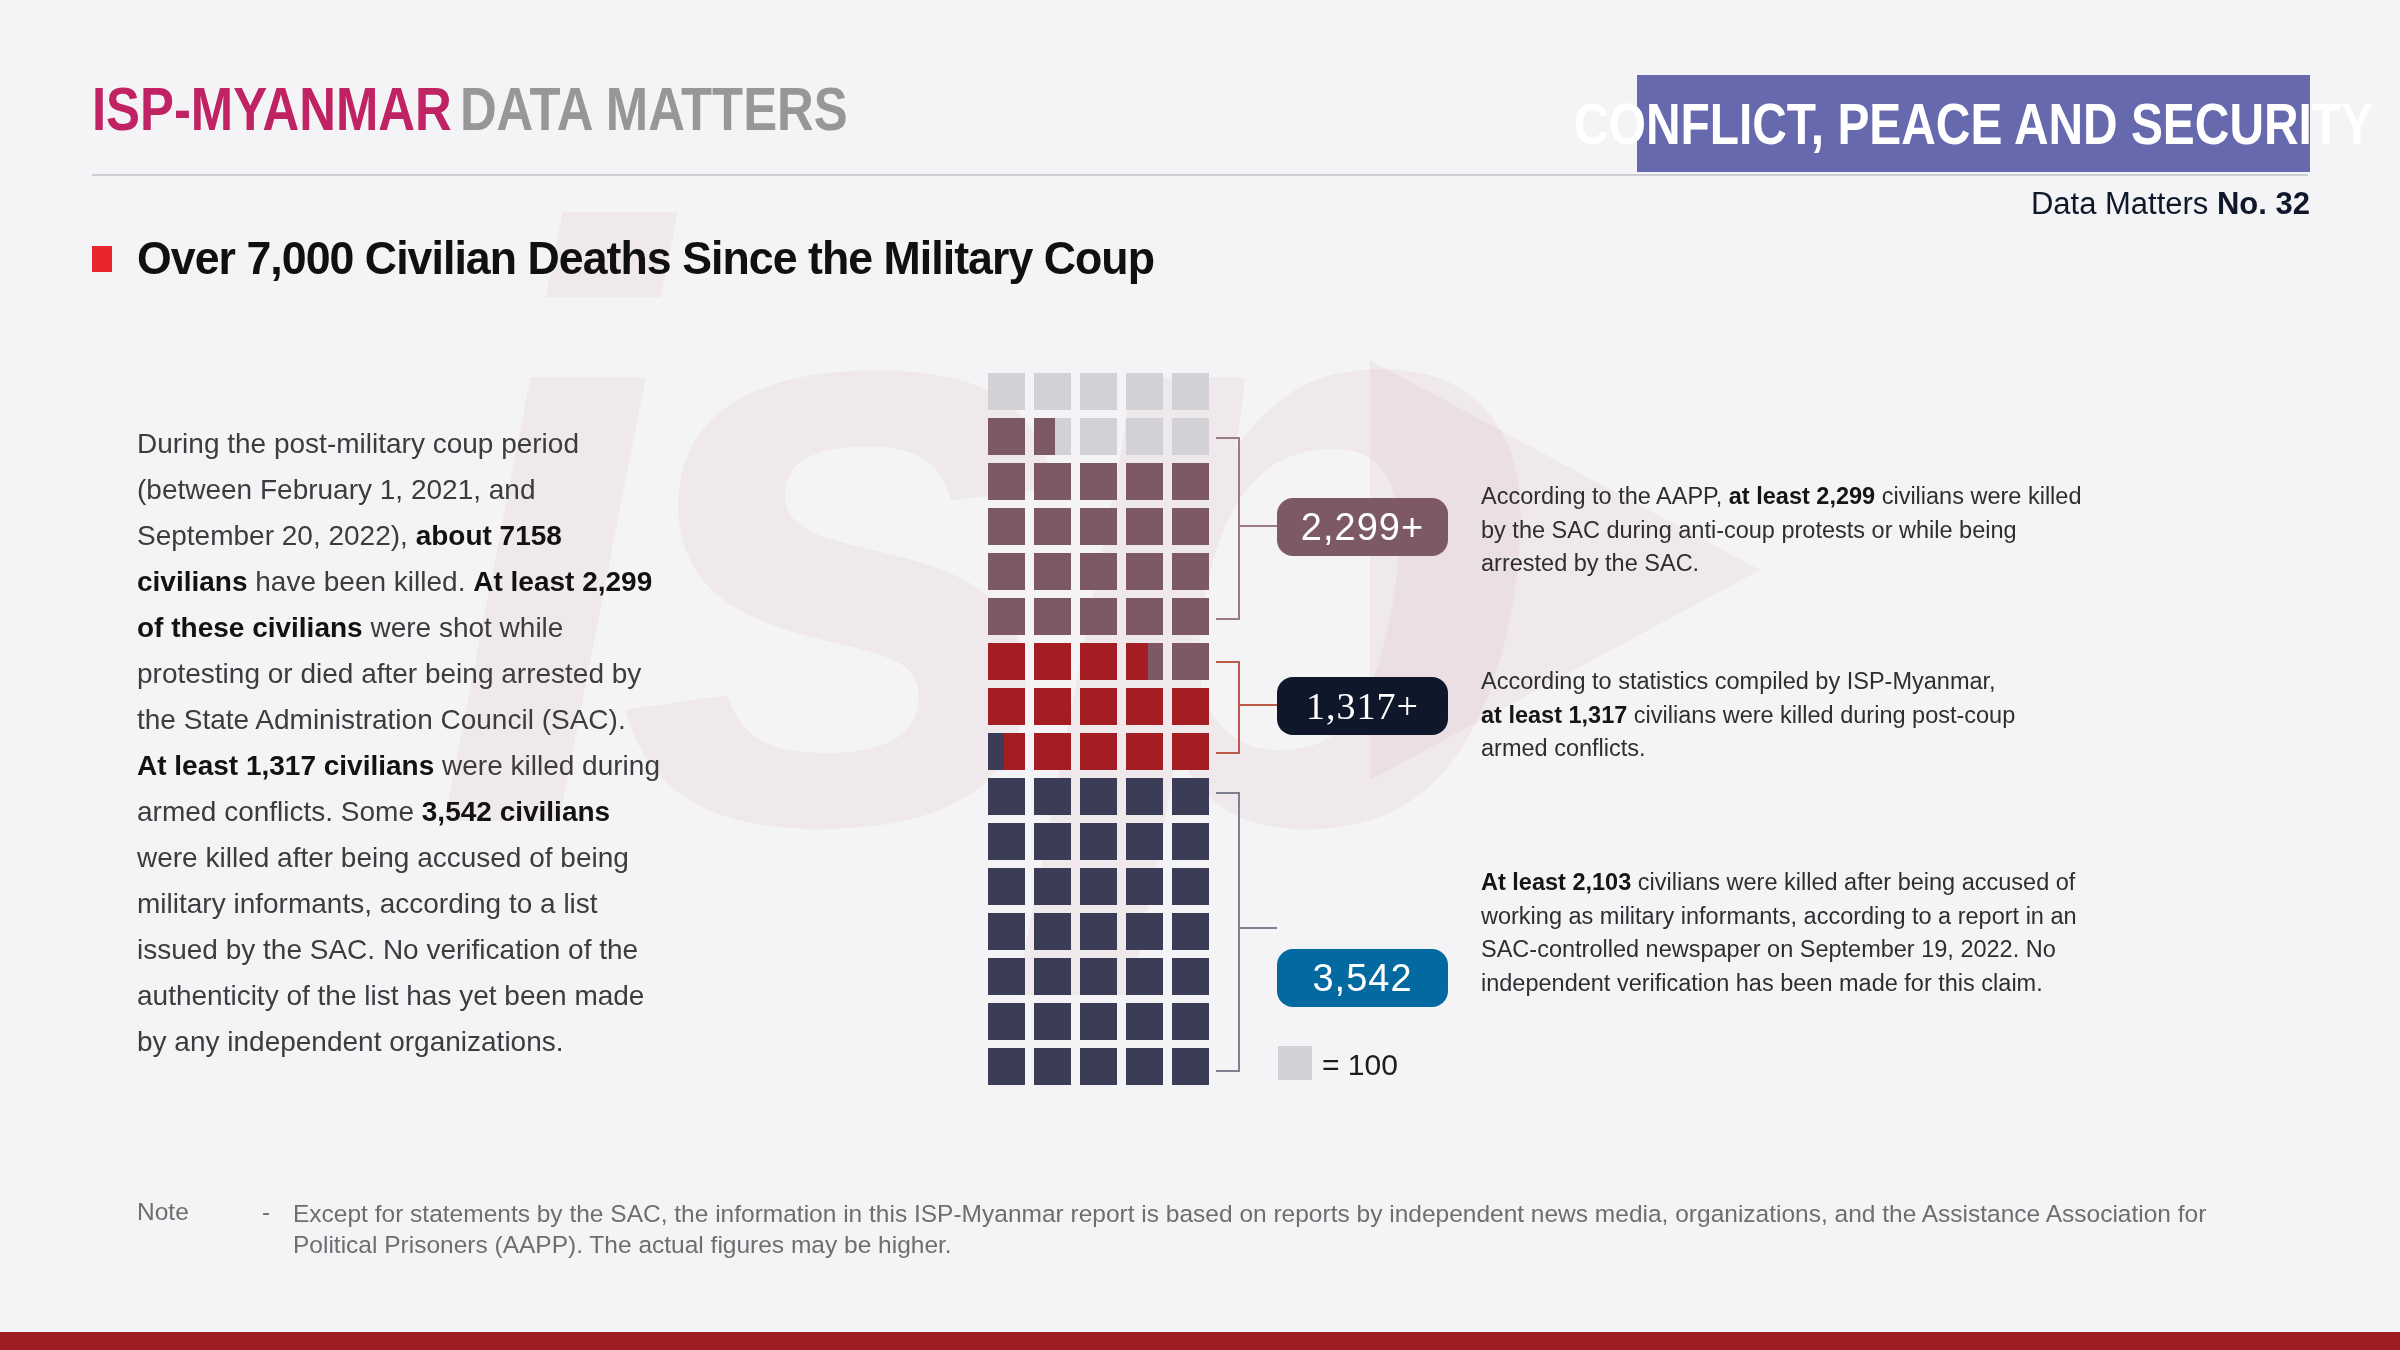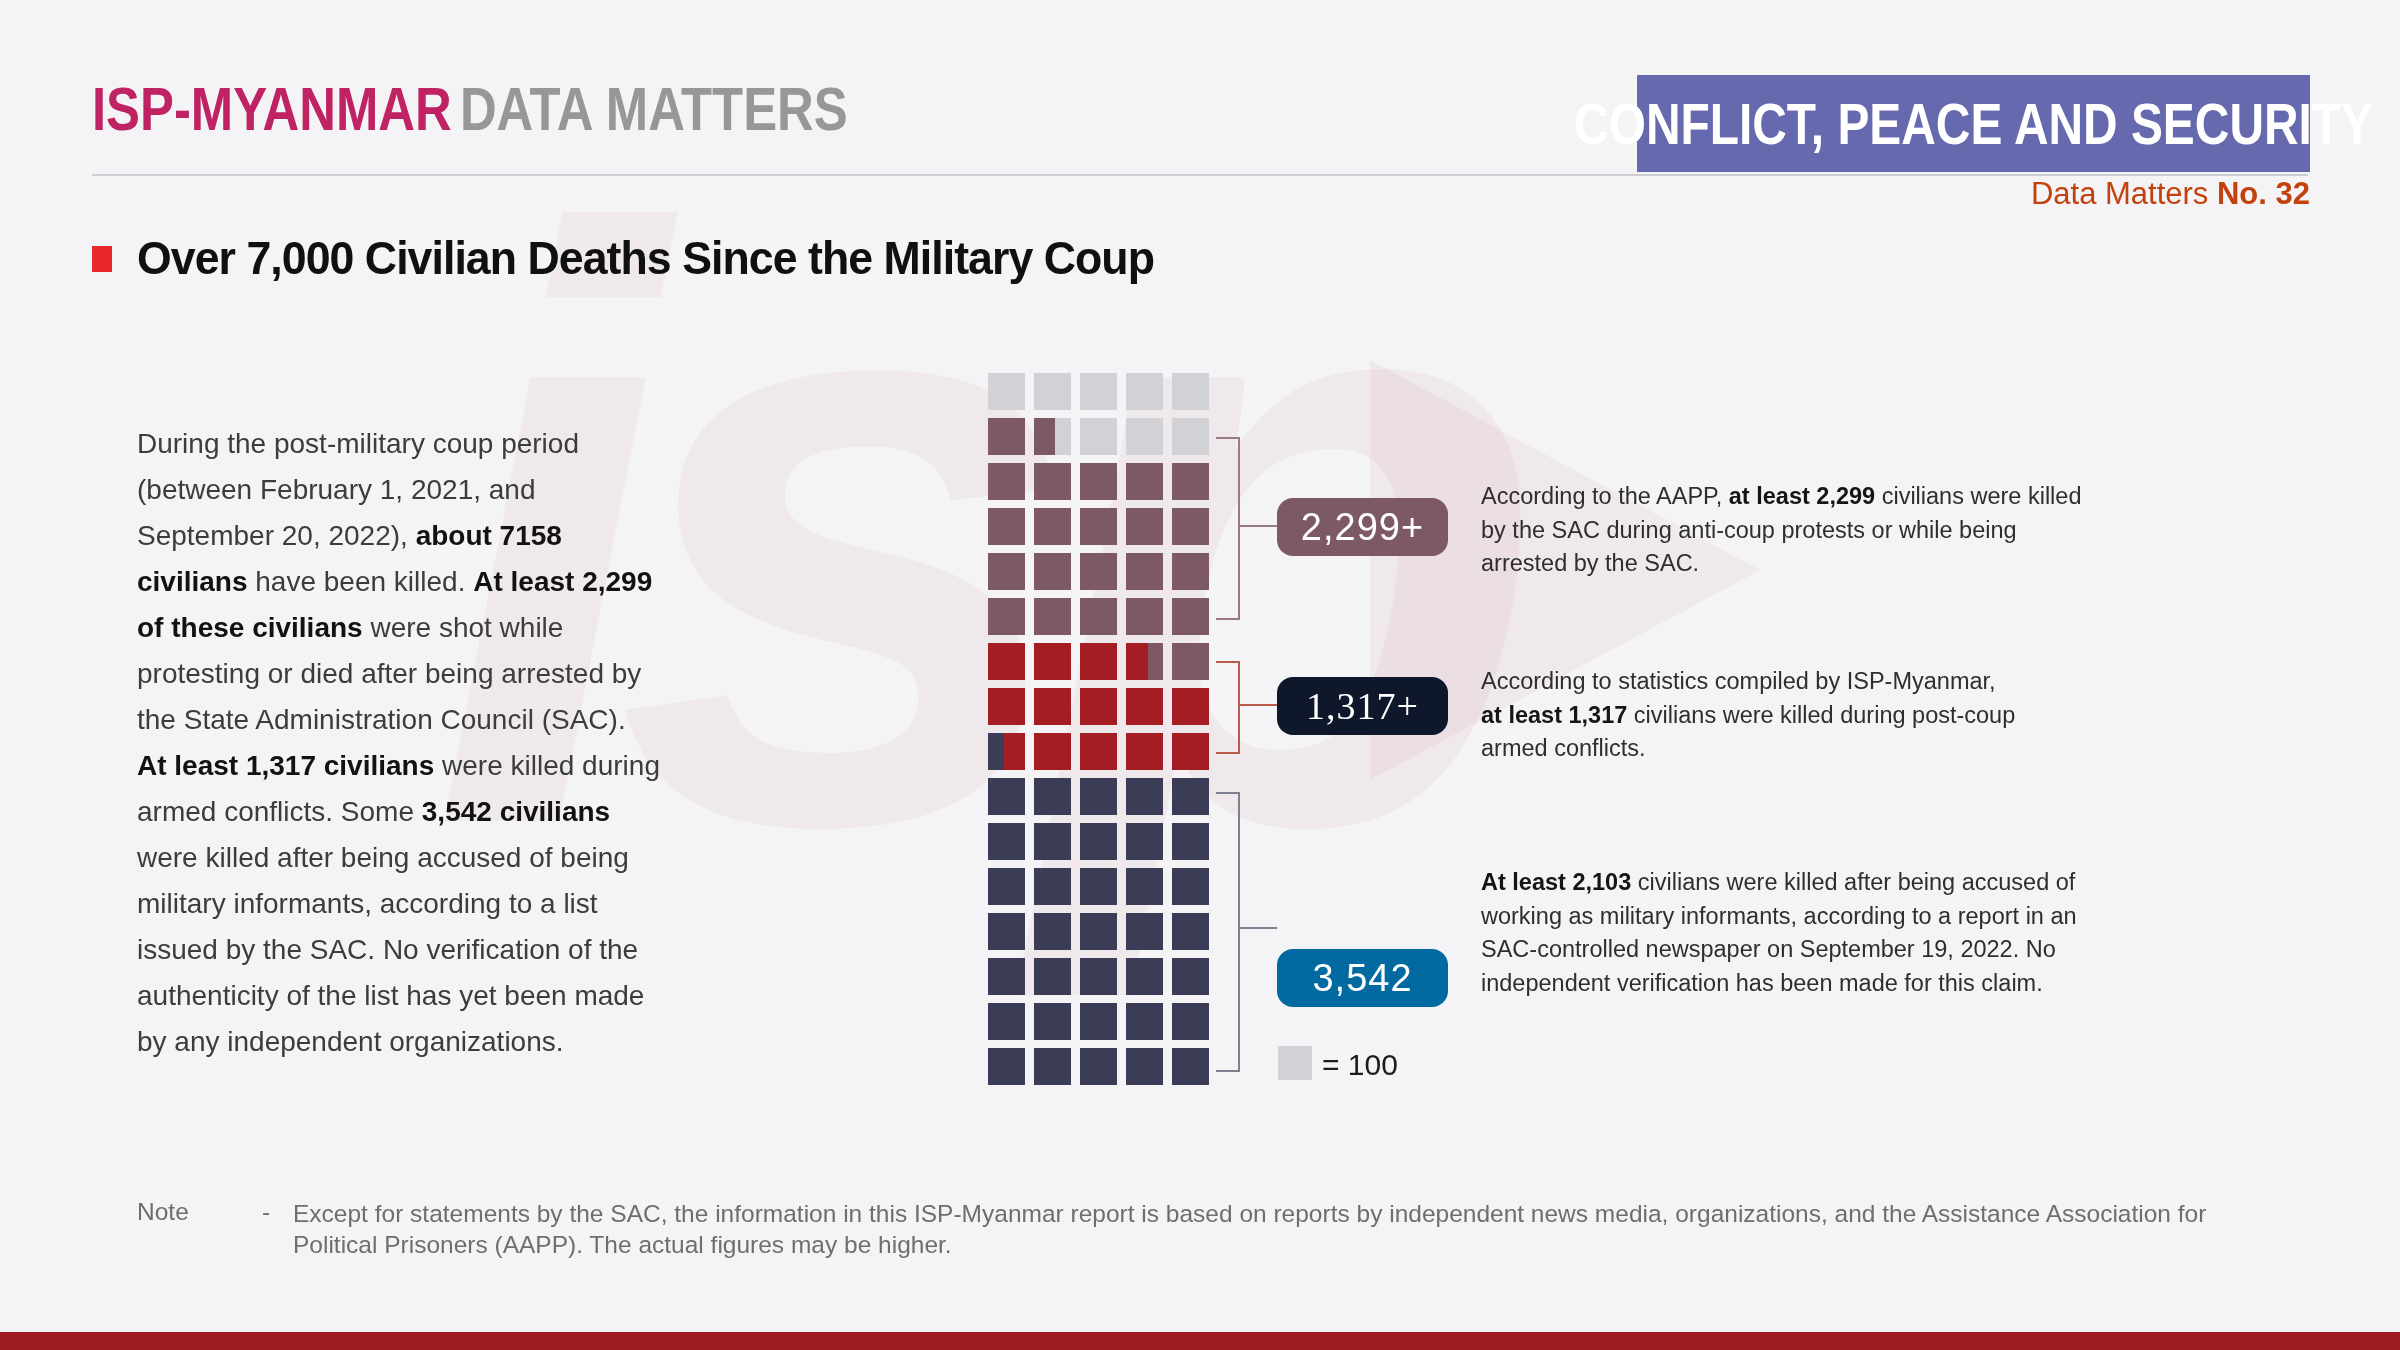--- a/index.html
+++ b/index.html
@@ -16,21 +16,21 @@
     border-top:210px solid transparent;border-bottom:210px solid transparent;}
 
   #content{position:absolute;inset:0;z-index:1;}
 
   
   #logo{left:92px;top:78px;font-size:62px;font-weight:700;line-height:1;}
   #logo .sec{margin-left:10px;}
   #banner{left:1637px;top:75px;width:673px;height:97px;display:flex;align-items:center;justify-content:center;}
   #banner .txt{font-size:57px;font-weight:700;color:#fff;transform:scaleX(0.84);transform-origin:50% 50%;white-space:nowrap;}
   #divider{left:92px;top:174px;width:2216px;height:2px;background:#cdced2;}
-  #issue{left:0;top:176px;width:2310px;text-align:right;font-size:31px;color:#c2410c;}
+  #issue{left:0;top:186px;width:2310px;text-align:right;font-size:31px;color:#0f172a;}
   #issue b{font-weight:700;}
 
   
   #title-bullet{left:92px;top:246px;width:20px;height:26px;}
   #page-title{left:137px;top:230px;font-size:47px;font-weight:700;letter-spacing:-1px;color:#101012;
     transform:scaleX(0.95);transform-origin:0 0;white-space:nowrap;}
 
   
   #intro{left:137px;top:405px;font-size:28px;line-height:46px;color:#3c3c3f;white-space:pre-wrap;margin-top:16px;}
   #intro b{color:#121214;}

